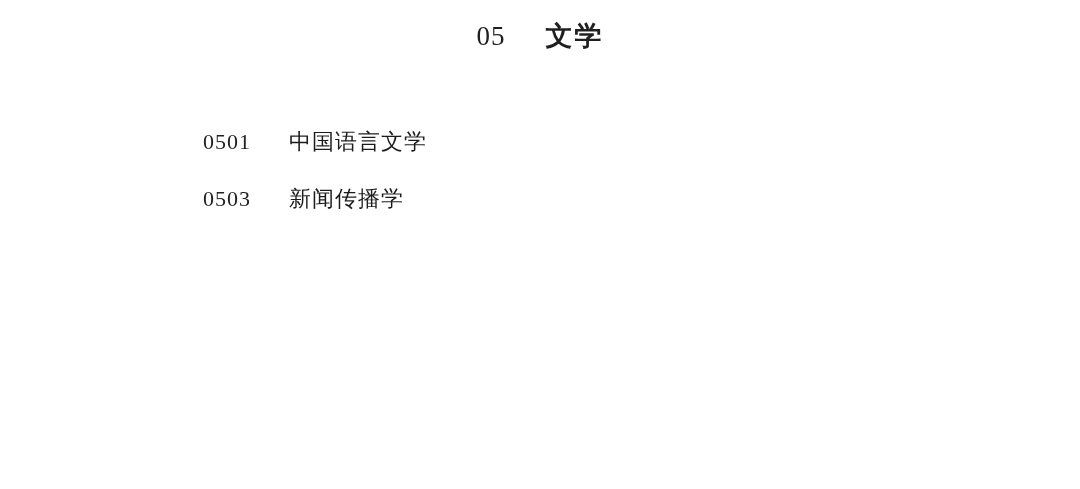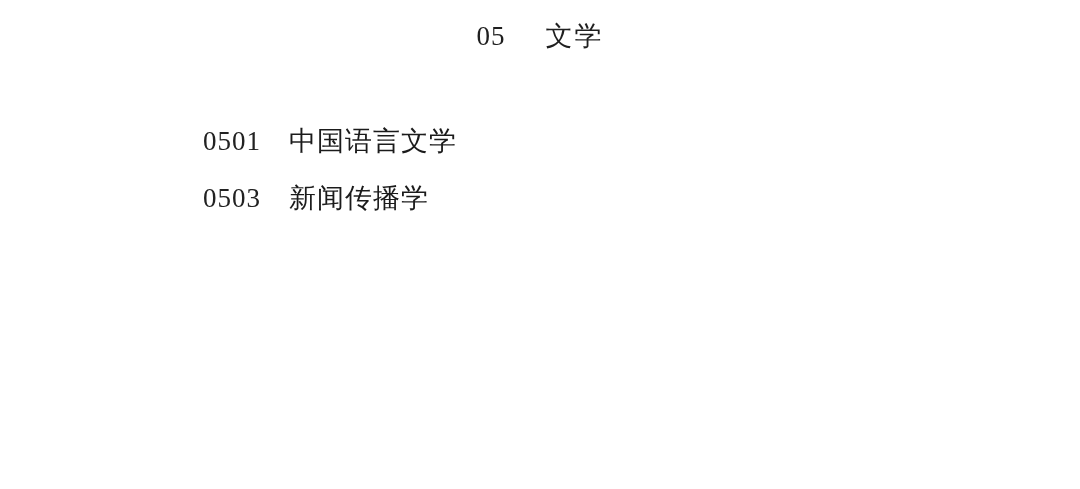--- a/index.html
+++ b/index.html
@@ -31,32 +31,32 @@
     letter-spacing: 1px;
     color: #1f1f1f;
     white-space: nowrap;
   }
   .doc-title .title-code {
     font-family: "Liberation Serif", "DejaVu Serif", serif;
     margin-right: 40px;
   }
   .doc-title .title-name {
     font-family: "Liberation Sans", "DejaVu Sans", sans-serif;
-    font-weight: 400;
+    font-weight: 700;
     letter-spacing: 2px;
   }
   .discipline-list {
     position: absolute;
     top: 113px;
     left: 203px;
   }
   .row {
     height: 57px;
     line-height: 57px;
-    font-size: 27px;
+    font-size: 22px;
     white-space: nowrap;
   }
   .row .code {
     display: inline-block;
     width: 86px;
     font-family: "Liberation Serif", "DejaVu Serif", serif;
     color: #222222;
     letter-spacing: 1px;
   }
   .row .name {

